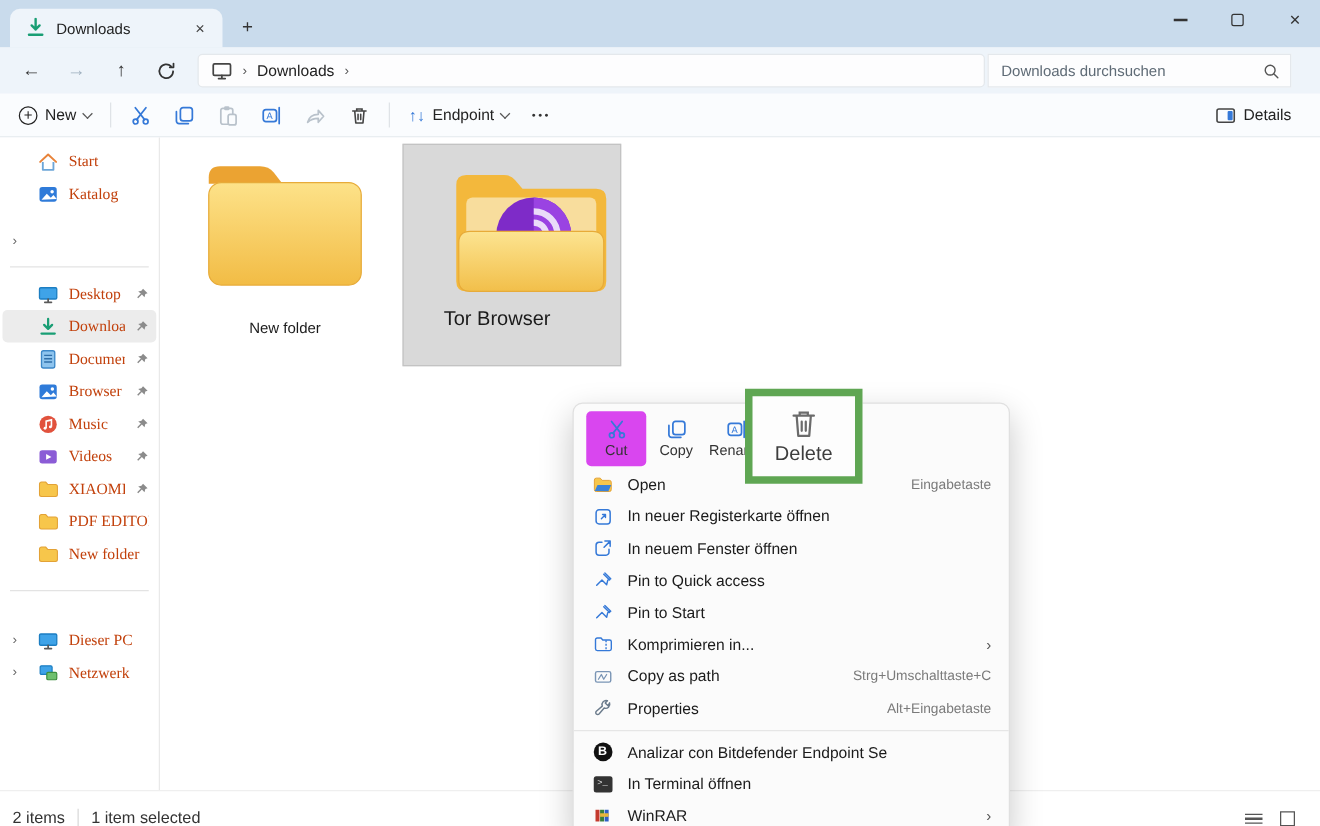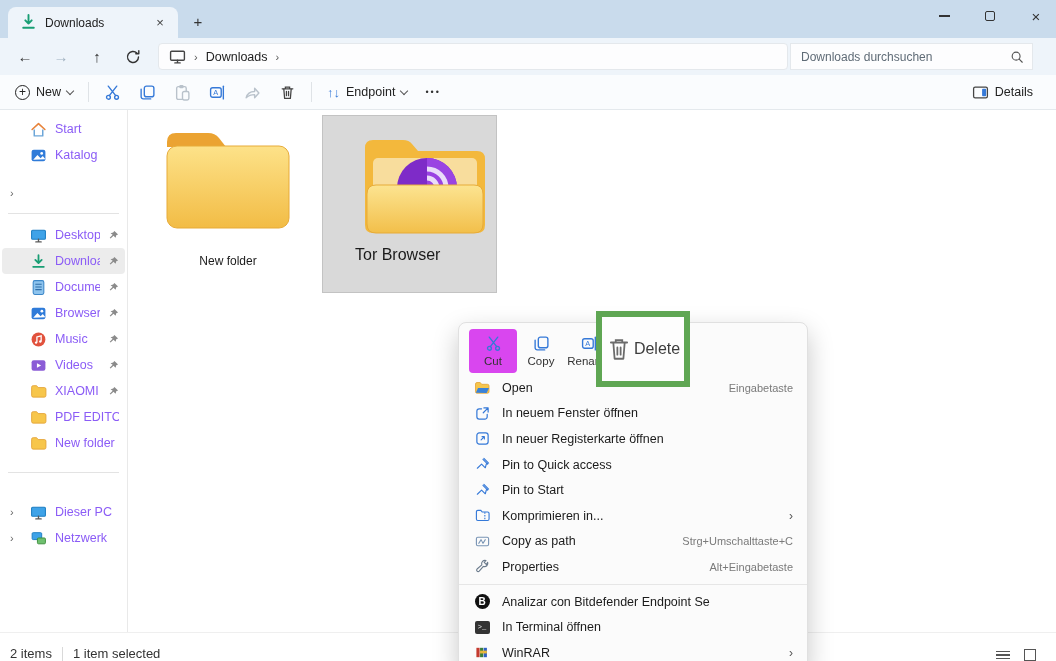--- a/index.html
+++ b/index.html
@@ -47,21 +47,21 @@
   .plus-circ { width:15px; height:15px; border:1.3px solid #222; border-radius:50%; font-size:12px;
     line-height:13px; text-align:center; color:#222; }
   .tb-right { margin-left:auto; display:flex; align-items:center; padding-right:14px; }
   .dots { font-size:9px; letter-spacing:2px; color:#333; }
 
   
   .body { position:absolute; left:0; top:110px; width:1056px; height:522px; background:#fff; }
   .sidebar { position:absolute; left:0; top:0; width:128px; height:522px; border-right:1px solid #e9e9e9; padding-top:6px; }
   .srow { display:flex; align-items:center; height:26px; padding:0 6px 0 28px; gap:8px; border-radius:4px; margin:0 2px; position:relative; }
   .srow.sel { background:#ececec; }
-  .srow .lbl { font-size:12.5px; color:#8b5cf6; white-space:nowrap; overflow:hidden; flex:1; }
+  .srow .lbl { font-size:12.5px; color:#c2410c; white-space:nowrap; overflow:hidden; flex:1;font-family:Liberation Serif, serif; }
   .srow .pin { margin-left:auto; flex:none; }
   .srow.tree { padding-left:28px; }
   .tree-chev { position:absolute; left:8px; font-size:11px; color:#666; }
   .lone-chev { height:22px; padding-left:10px; font-size:11px; color:#666; display:flex; align-items:center; margin-top:14px; }
   .sdiv { height:1px; background:#e3e3e3; margin:9px 8px 8px 8px; }
   .ic16 { width:17px; height:17px; flex:none; display:inline-flex; }
 
   
   .tile { position:absolute; text-align:center; }
   .tile .fname { font-size:12px; color:#1b1b1b; margin-top:6px; }
@@ -70,21 +70,21 @@
 
   
   .cmenu { position:absolute; left:458px; top:212px; width:350px; background:#fbfbfb;
     border:1px solid #e0e0e0; border-radius:8px; box-shadow:0 10px 26px rgba(0,0,0,.22); padding:4px 0 4px 0; z-index:5; }
   .qrow { display:flex; align-items:center; height:48px; padding:2px 8px 2px 10px; position:relative; }
   .qbtn { width:48px; height:44px; display:flex; flex-direction:column; align-items:center; justify-content:center;
     gap:3px; border-radius:4px; }
   .qbtn.hov { background:#d946ef; }
   .qlbl { font-size:11.5px; color:#333; }
   .greenbox { position:absolute; left:137px; top:-16px; width:94px; height:76px; border:6px solid #5fa653;
-    background:#fdfdfd; display:flex; align-items:center; justify-content:center; gap:2px; z-index:6; }
+    background:#fdfdfd; display:flex; flex-direction:column; align-items:center; justify-content:center; gap:2px; z-index:6; }
   .greenbox .dlabel { font-size:16px; color:#3d3d3d; }
   .mi { display:flex; align-items:center; height:25.6px; padding:0 14px 0 14px; gap:11px; font-size:12.5px; }
   .mi .mlabel { color:#1b1b1b; white-space:nowrap; }
   .mi .mshort { margin-left:auto; font-size:11px; color:#7a7a7a; white-space:nowrap; }
   .mi .mchev { margin-left:auto; font-size:12px; color:#555; }
   .msep { height:1px; background:#e6e6e6; margin:4px 0; }
   .mic { width:18px; height:18px; flex:none; display:inline-flex; align-items:center; justify-content:center; }
   .bdico { width:15px; height:15px; border-radius:50%; background:#111; color:#fff; font-size:10px; font-weight:bold;
     display:inline-flex; align-items:center; justify-content:center; }
   .termico { width:15px; height:13px; border-radius:2px; background:#333; color:#eee; font-size:7px;
@@ -422,34 +422,34 @@
             <path d="M1.5 4a1.5 1.5 0 0 1 1.5-1.5h3.2l1.5 1.8h5.8A1.5 1.5 0 0 1 15 5.8v5.9A1.5 1.5 0 0 1 13.5 13.2H3A1.5 1.5 0 0 1 1.5 11.7z" fill="#f7c64b" stroke="#e3a236" stroke-width="0.8"></path>
             <path d="M1.8 12.8L4 8h11l-2.3 5z" fill="#3a82d8"></path>
           </svg>
         </span>
         <span class="mlabel">Open</span>
         <span class="mshort">Eingabetaste</span>
       </div>
       <div class="mi">
         <span class="mic">
           <svg width="15" height="15" viewBox="0 0 16 16">
+            <rect x="2" y="2" width="12" height="12" rx="2.5" fill="none" stroke="#3579d8" stroke-width="1.3"></rect>
+            <path d="M6.5 9.5L10 6M7.5 6H10v2.5" stroke="#3579d8" stroke-width="1.2" fill="none" stroke-linecap="round" stroke-linejoin="round"></path>
+          </svg>
+        </span>
+        <span class="mlabel">In neuer Registerkarte öffnen</span>
+      </div>
+      <div class="mi">
+        <span class="mic">
+          <svg width="15" height="15" viewBox="0 0 16 16">
             <path d="M7 3H4.5A2.5 2.5 0 0 0 2 5.5v6A2.5 2.5 0 0 0 4.5 14h6A2.5 2.5 0 0 0 13 11.5V9" fill="none" stroke="#3579d8" stroke-width="1.3" stroke-linecap="round"></path>
             <path d="M9.5 2H14v4.5M14 2L8.8 7.2" stroke="#3579d8" stroke-width="1.3" fill="none" stroke-linecap="round" stroke-linejoin="round"></path>
           </svg>
         </span>
         <span class="mlabel">In neuem Fenster öffnen</span>
-      </div>
-      <div class="mi">
-        <span class="mic">
-          <svg width="15" height="15" viewBox="0 0 16 16">
-            <rect x="2" y="2" width="12" height="12" rx="2.5" fill="none" stroke="#3579d8" stroke-width="1.3"></rect>
-            <path d="M6.5 9.5L10 6M7.5 6H10v2.5" stroke="#3579d8" stroke-width="1.2" fill="none" stroke-linecap="round" stroke-linejoin="round"></path>
-          </svg>
-        </span>
-        <span class="mlabel">In neuer Registerkarte öffnen</span>
       </div>
       <div class="mi">
         <span class="mic">
           <svg width="15" height="15" viewBox="0 0 16 16">
             <path d="M9.5 1.5L14.5 6.5 12 7.5 11 11.5 7 7.5 3 11.5M7 7.5L2.5 12M8.5 2.5L13.5 7.5" stroke="#3579d8" stroke-width="1.2" fill="none" stroke-linecap="round" stroke-linejoin="round"></path>
           </svg>
         </span>
         <span class="mlabel">Pin to Quick access</span>
       </div>
       <div class="mi">

